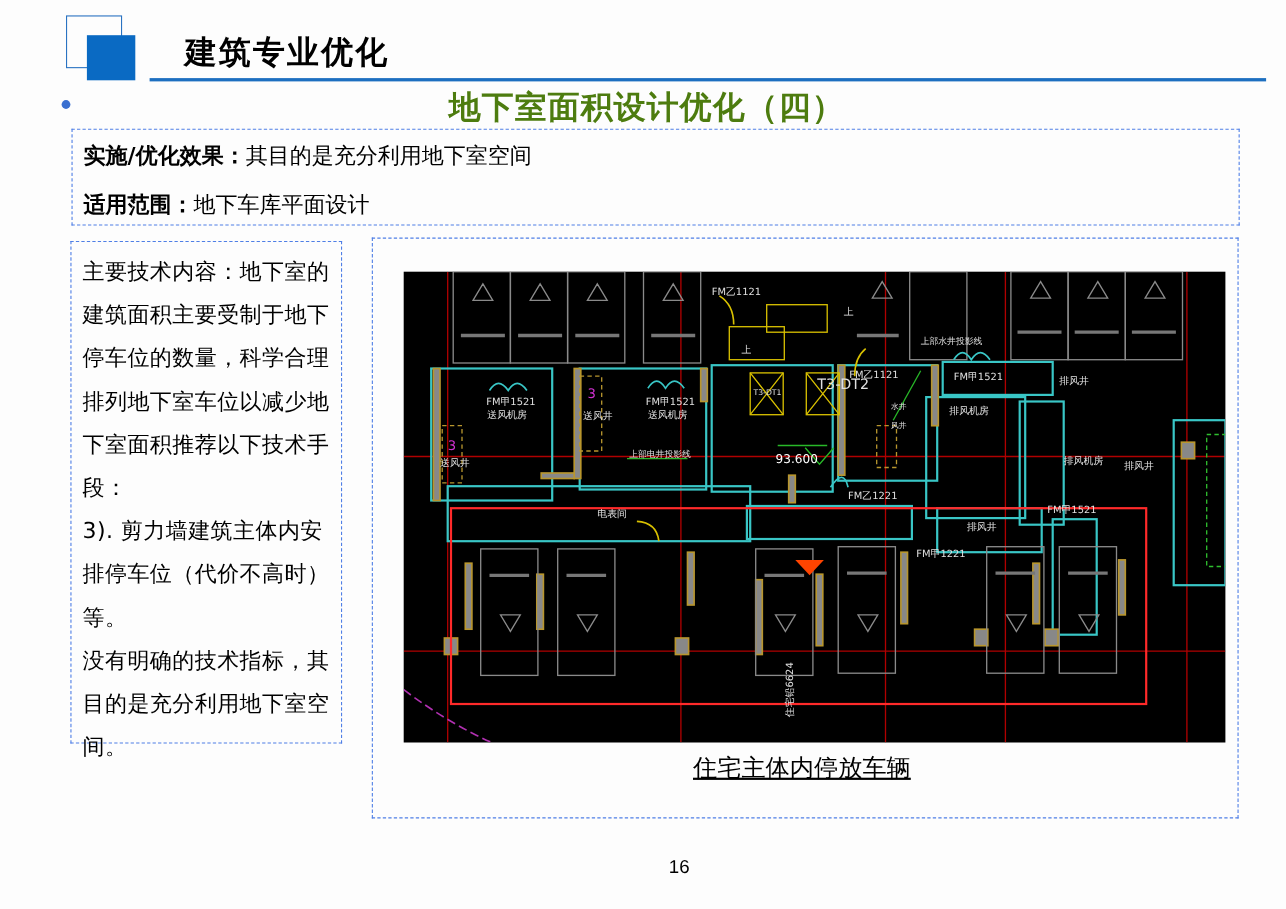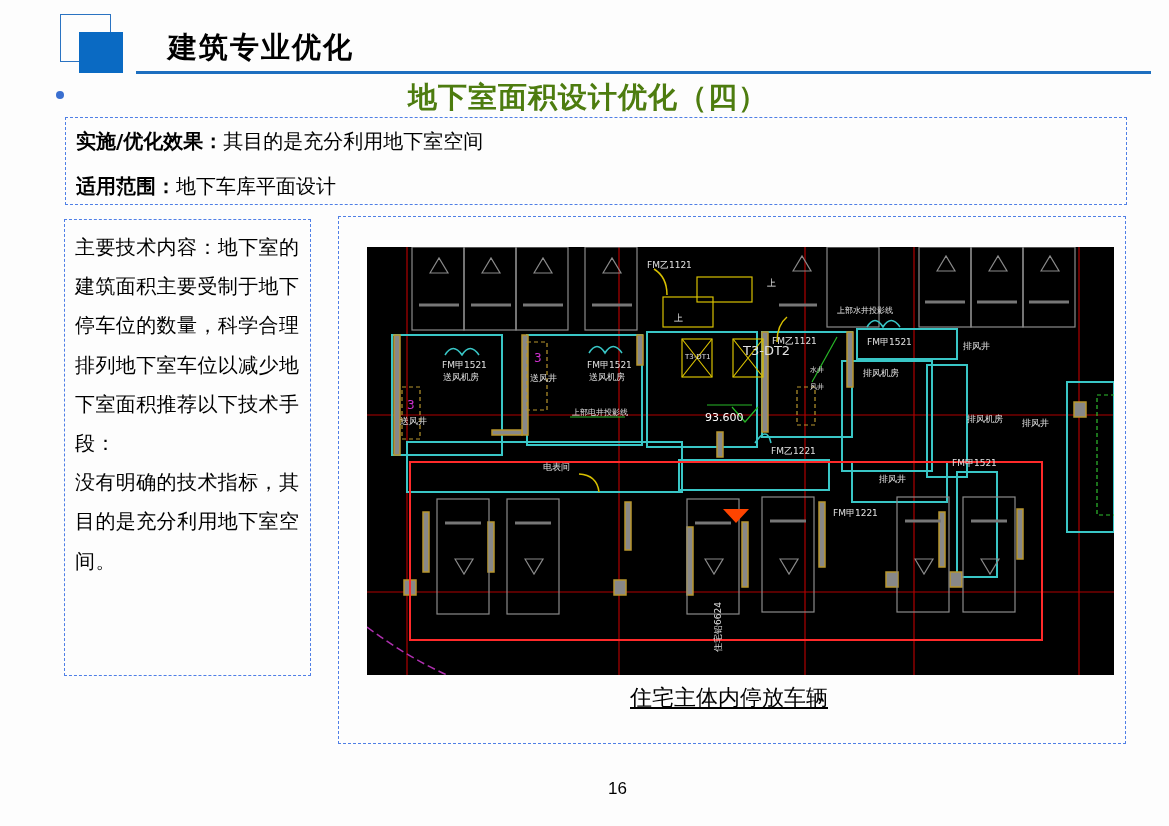--- a/index.html
+++ b/index.html
@@ -45,20 +45,21 @@
   <div class="summary-row row1">
     <span class="label">实施/优化效果：</span><span>其目的是充分利用地下室空间</span>
   </div>
   <div class="summary-row row2">
     <span class="label">适用范围：</span><span>地下车库平面设计</span>
   </div>
 </div>
 
 <div class="dashed-box left-box">
   <p>主要技术内容：地下室的建筑面积主要受制于地下停车位的数量，科学合理排列地下室车位以减少地下室面积推荐以下技术手段：</p>
+  <p>3). 剪力墙建筑主体内安排停车位（代价不高时）等。</p>
   <p>没有明确的技术指标，其目的是充分利用地下室空间。</p>
 </div>
 
 <div class="dashed-box right-box">
   <div class="cad">
     <svg width="747" height="428" viewBox="0 0 747 428" xmlns="http://www.w3.org/2000/svg">
 
       <g stroke="#b00000" stroke-width="1.2">
         <line x1="40" y1="0" x2="40" y2="428"></line>
         <line x1="252" y1="0" x2="252" y2="428"></line>
@@ -187,21 +188,21 @@
       <text x="167" y="115" fill="#d030d0" font-size="12" font-family="DejaVu Sans, sans-serif">3</text>
       <text x="40" y="162" fill="#d030d0" font-size="12" font-family="DejaVu Sans, sans-serif">3</text>
     </svg>
     <div class="cad-label" style="left:280px;top:12px;">FM乙1121</div>
     <div class="cad-label" style="left:405px;top:88px;">FM乙1121</div>
     <div class="cad-label" style="left:376px;top:198px;margin-left:28px;">FM乙1221</div>
     <div class="cad-label" style="left:75px;top:112px;">FM甲1521</div>
     <div class="cad-label" style="left:220px;top:112px;">FM甲1521</div>
     <div class="cad-label" style="left:500px;top:89px;">FM甲1521</div>
     <div class="cad-label" style="left:585px;top:210px;">FM甲1521</div>
-    <div class="cad-label" style="left:466px;top:260px;">FM甲1221</div>
+    <div class="cad-label" style="left:466px;top:250px;">FM甲1221</div>
     <div class="cad-label" style="left:76px;top:124px;">送风机房</div>
     <div class="cad-label" style="left:222px;top:124px;">送风机房</div>
     <div class="cad-label" style="left:163px;top:125px;">送风井</div>
     <div class="cad-label" style="left:33px;top:168px;">送风井</div>
     <div class="cad-label" style="left:496px;top:120px;">排风机房</div>
     <div class="cad-label" style="left:600px;top:166px;">排风机房</div>
     <div class="cad-label" style="left:596px;top:93px;">排风井</div>
     <div class="cad-label" style="left:655px;top:170px;">排风井</div>
     <div class="cad-label" style="left:512px;top:226px;">排风井</div>
     <div class="cad-label" style="left:318px;top:96px;font-size:7px;margin-top:10px;">T3-DT1</div>

